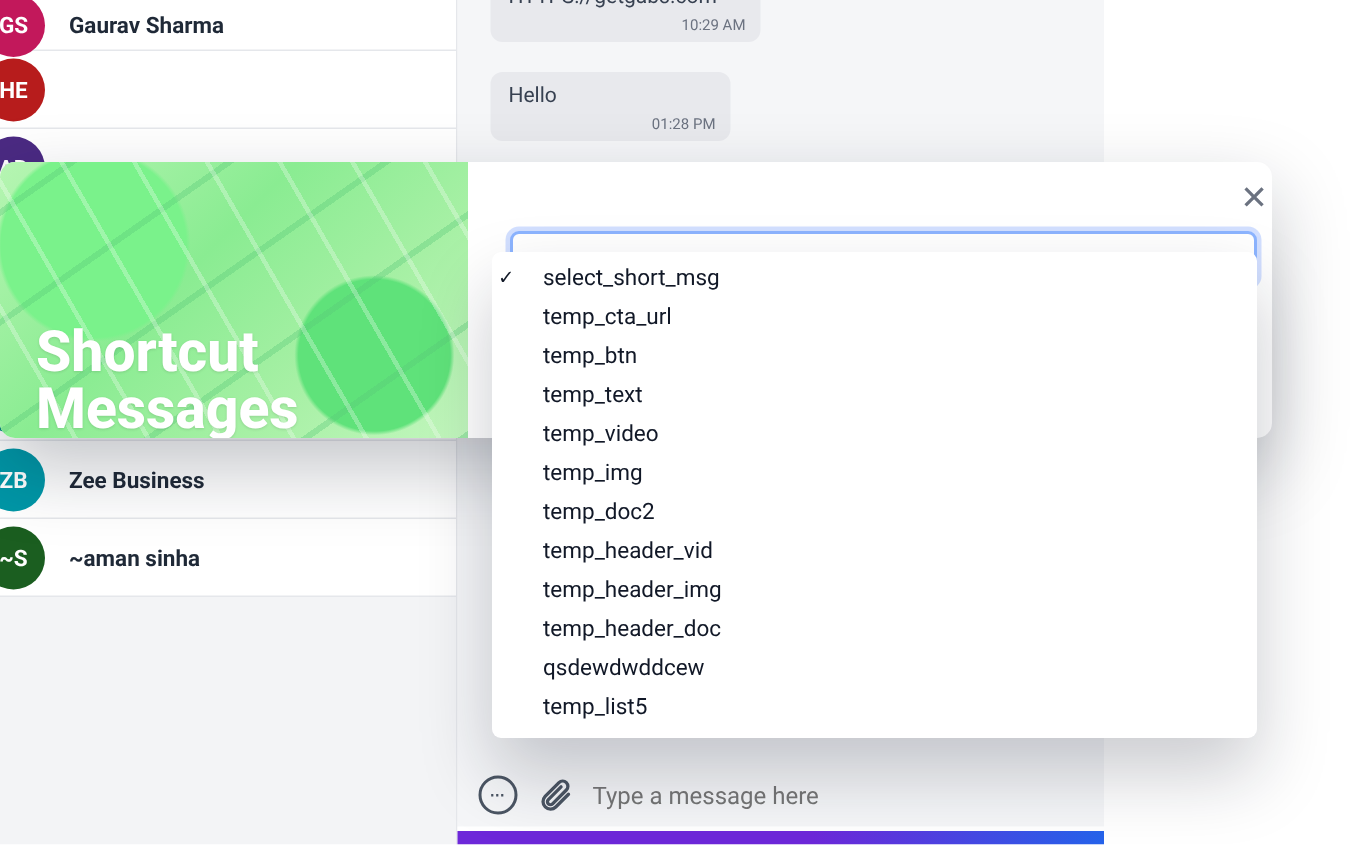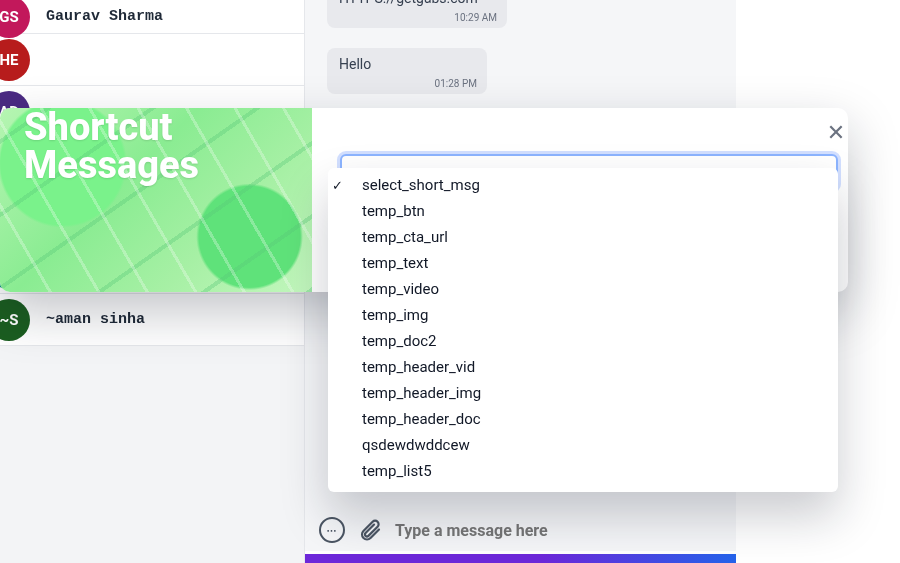--- a/index.html
+++ b/index.html
@@ -29,21 +29,21 @@
     margin-left: -22px; 
     flex: 0 0 42px;
     display:flex; align-items:center; justify-content:center;
     font-weight:700; font-size:15px; color:#fff;
   }
   .chat-name {
     margin-left: 16px;
     font-weight: 700;
     font-size: 15px;
     color: #1f2937;
-    white-space: nowrap; overflow:hidden; text-overflow:ellipsis;font-family:Liberation Mono, monospace;
+    white-space: nowrap; overflow:hidden; text-overflow:ellipsis;
   }
 
   
   .chat-area {
     flex: 1 1 auto;
     position: relative;
     background: #f5f6f8;
     height: 100%;
   }
   .bubble {
@@ -67,21 +67,21 @@
     display:flex; align-items:center;
     padding: 0 14px;
     gap:12px;
   }
   .composer .ico {
     width:26px; height:26px; display:flex; align-items:center; justify-content:center;
     color:#4b5563;
   }
   .composer .circle { width:26px; height:26px; border-radius:13px; border:2px solid #4b5563; display:flex; align-items:center; justify-content:center; font-size:10px; letter-spacing:1px; font-weight:800;}
   .composer .ph {
-    flex:1; color:#14532d; font-size:16px; font-weight:700;
+    flex:1; color:#14532d; font-size:16px; font-weight:400;
     border:none; background:transparent; outline:none;
   }
   .bottom-gradient{
     position:absolute; left:0; right:0; bottom:0; height:9px;
     background: linear-gradient(90deg,#6d28d9 0%, #6d28d9 55%, #2563eb 100%);
   }
   .bottom-white{
     position:absolute; left:0; right:0; bottom:9px; height:3px; background:#fff;
   }
 
@@ -100,21 +100,21 @@
   .modal-left {
     flex:0 0 312px;
     height:100%;
     border-top-left-radius:10px; border-bottom-left-radius:10px;
     background:
       radial-gradient(circle at 20% 30%, #7af28b 0 22%, transparent 23%),
       radial-gradient(circle at 80% 70%, #5fe27a 0 18%, transparent 19%),
       linear-gradient(135deg,#b6f5b2 0%, #8aec92 40%, #a7f0a5 70%, #c3f7be 100%);
     position:relative;
     overflow:hidden;
-    display:flex; align-items:flex-start;
+    display:flex; align-items:flex-end;
   }
   
   .modal-left::after{
     content:""; position:absolute; inset:0;
     background:
       repeating-linear-gradient(60deg, rgba(255,255,255,.28) 0 3px, transparent 3px 42px),
       repeating-linear-gradient(-35deg, rgba(88,200,120,.35) 0 4px, transparent 4px 60px);
     mix-blend-mode: normal;
   }
   .modal-left h1{
@@ -187,20 +187,24 @@
       <div class="avatar" style="background:#d84315">TM</div>
       <div class="chat-name"></div>
     </div>
     <div class="chat-row">
       <div class="avatar" style="background:#6a1b9a">VR</div>
       <div class="chat-name"></div>
     </div>
     <div class="chat-row">
       <div class="avatar" style="background:#00897b">KE</div>
       <div class="chat-name"></div>
+    </div>
+    <div class="chat-row">
+      <div class="avatar" style="background:#0097a7">ZB</div>
+      <div class="chat-name">Zee Business</div>
     </div>
     <div class="chat-row">
       <div class="avatar" style="background:#1b5e20">~S</div>
       <div class="chat-name">~aman sinha</div>
     </div>
   </div>
 
   <div class="chat-area">
     <div class="bubble a">
       <div class="txt">HTTPS://getgabs.com</div>
@@ -239,26 +243,26 @@
       <div class="select-box"></div>
     </div>
   </div>
 
   <div class="dropdown">
     <div class="dd-item">
       <span class="check">✓</span>
       <span class="label">select_short_msg</span>
     </div>
     <div class="dd-item">
+      <span class="label">temp_cta_url</span>
+    </div>
+    <div class="dd-item">
       <span class="label">temp_btn</span>
     </div>
     <div class="dd-item">
-      <span class="label">temp_cta_url</span>
-    </div>
-    <div class="dd-item">
       <span class="label">temp_text</span>
     </div>
     <div class="dd-item">
       <span class="label">temp_video</span>
     </div>
     <div class="dd-item">
       <span class="label">temp_img</span>
     </div>
     <div class="dd-item">
       <span class="label">temp_doc2</span>

